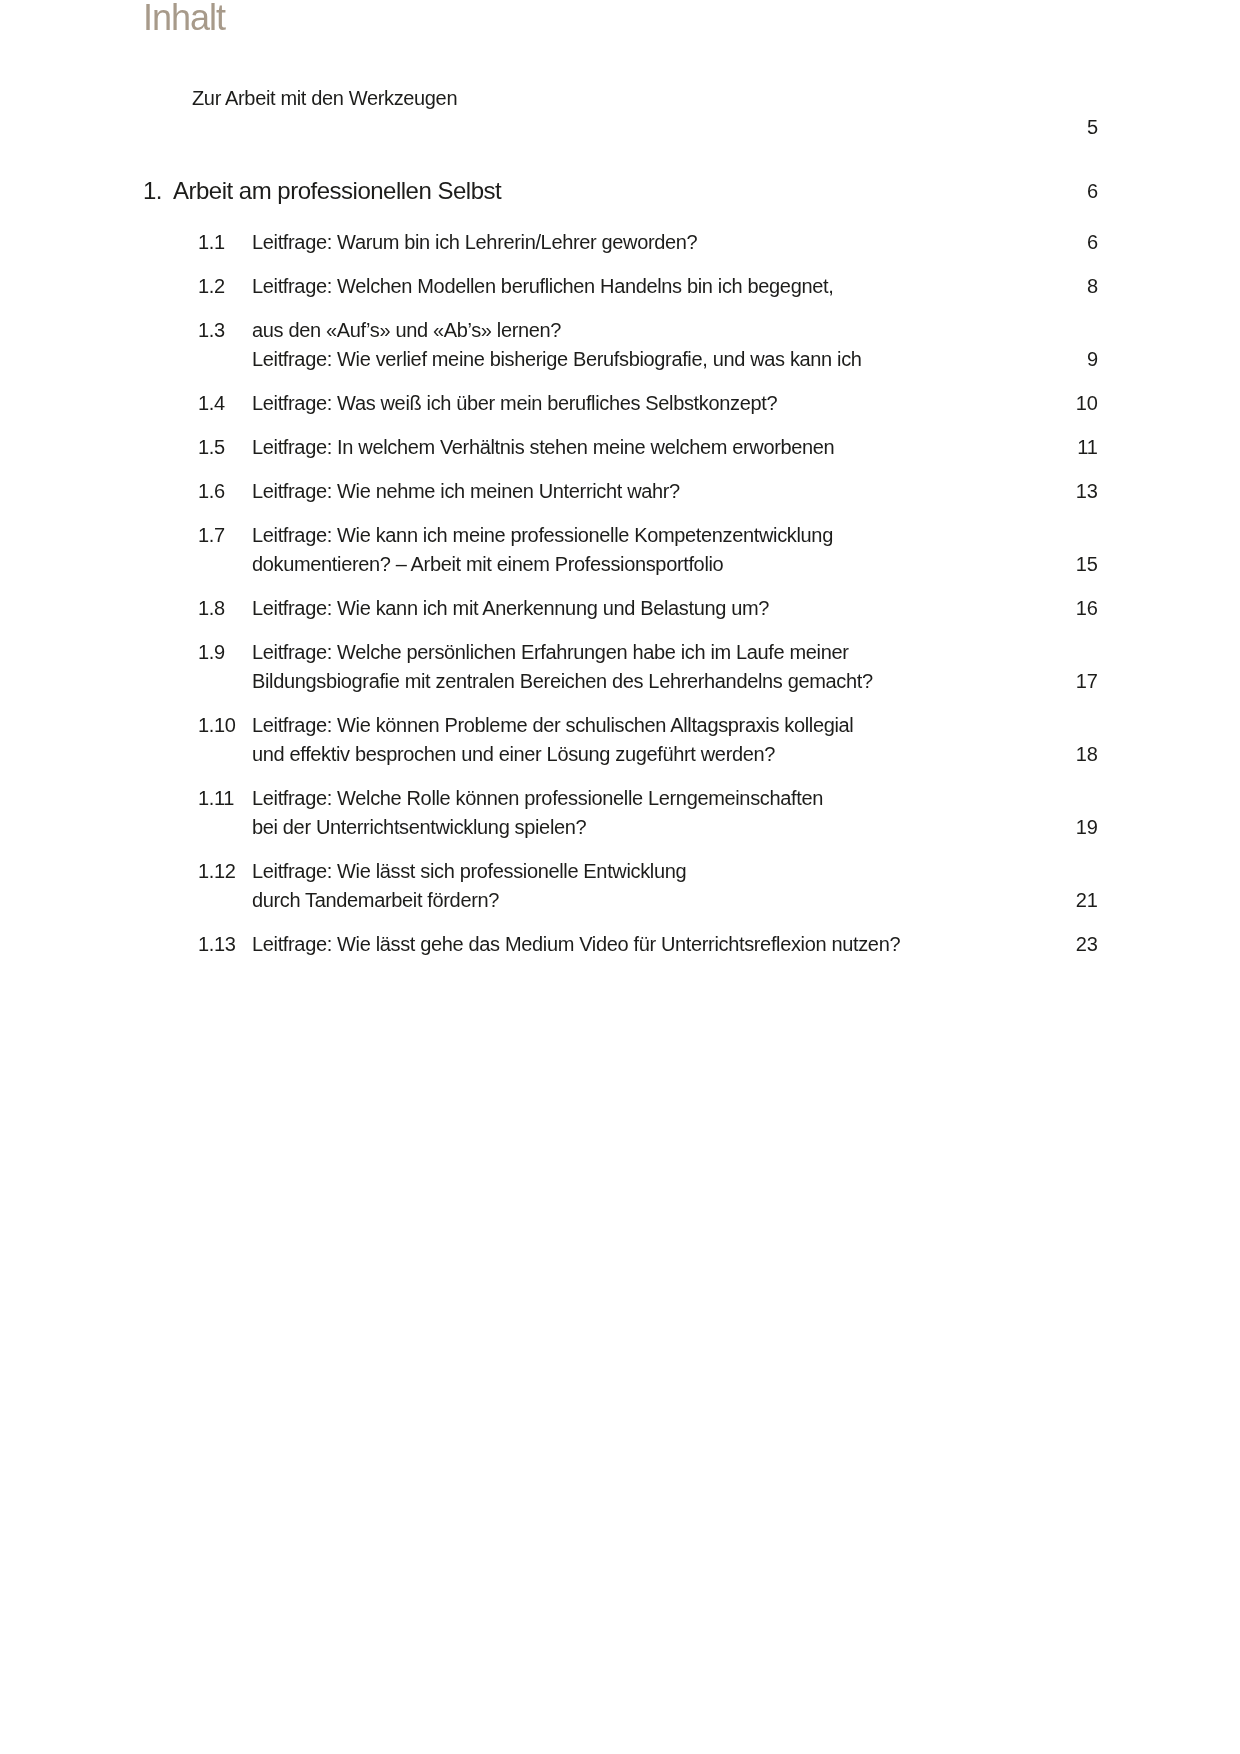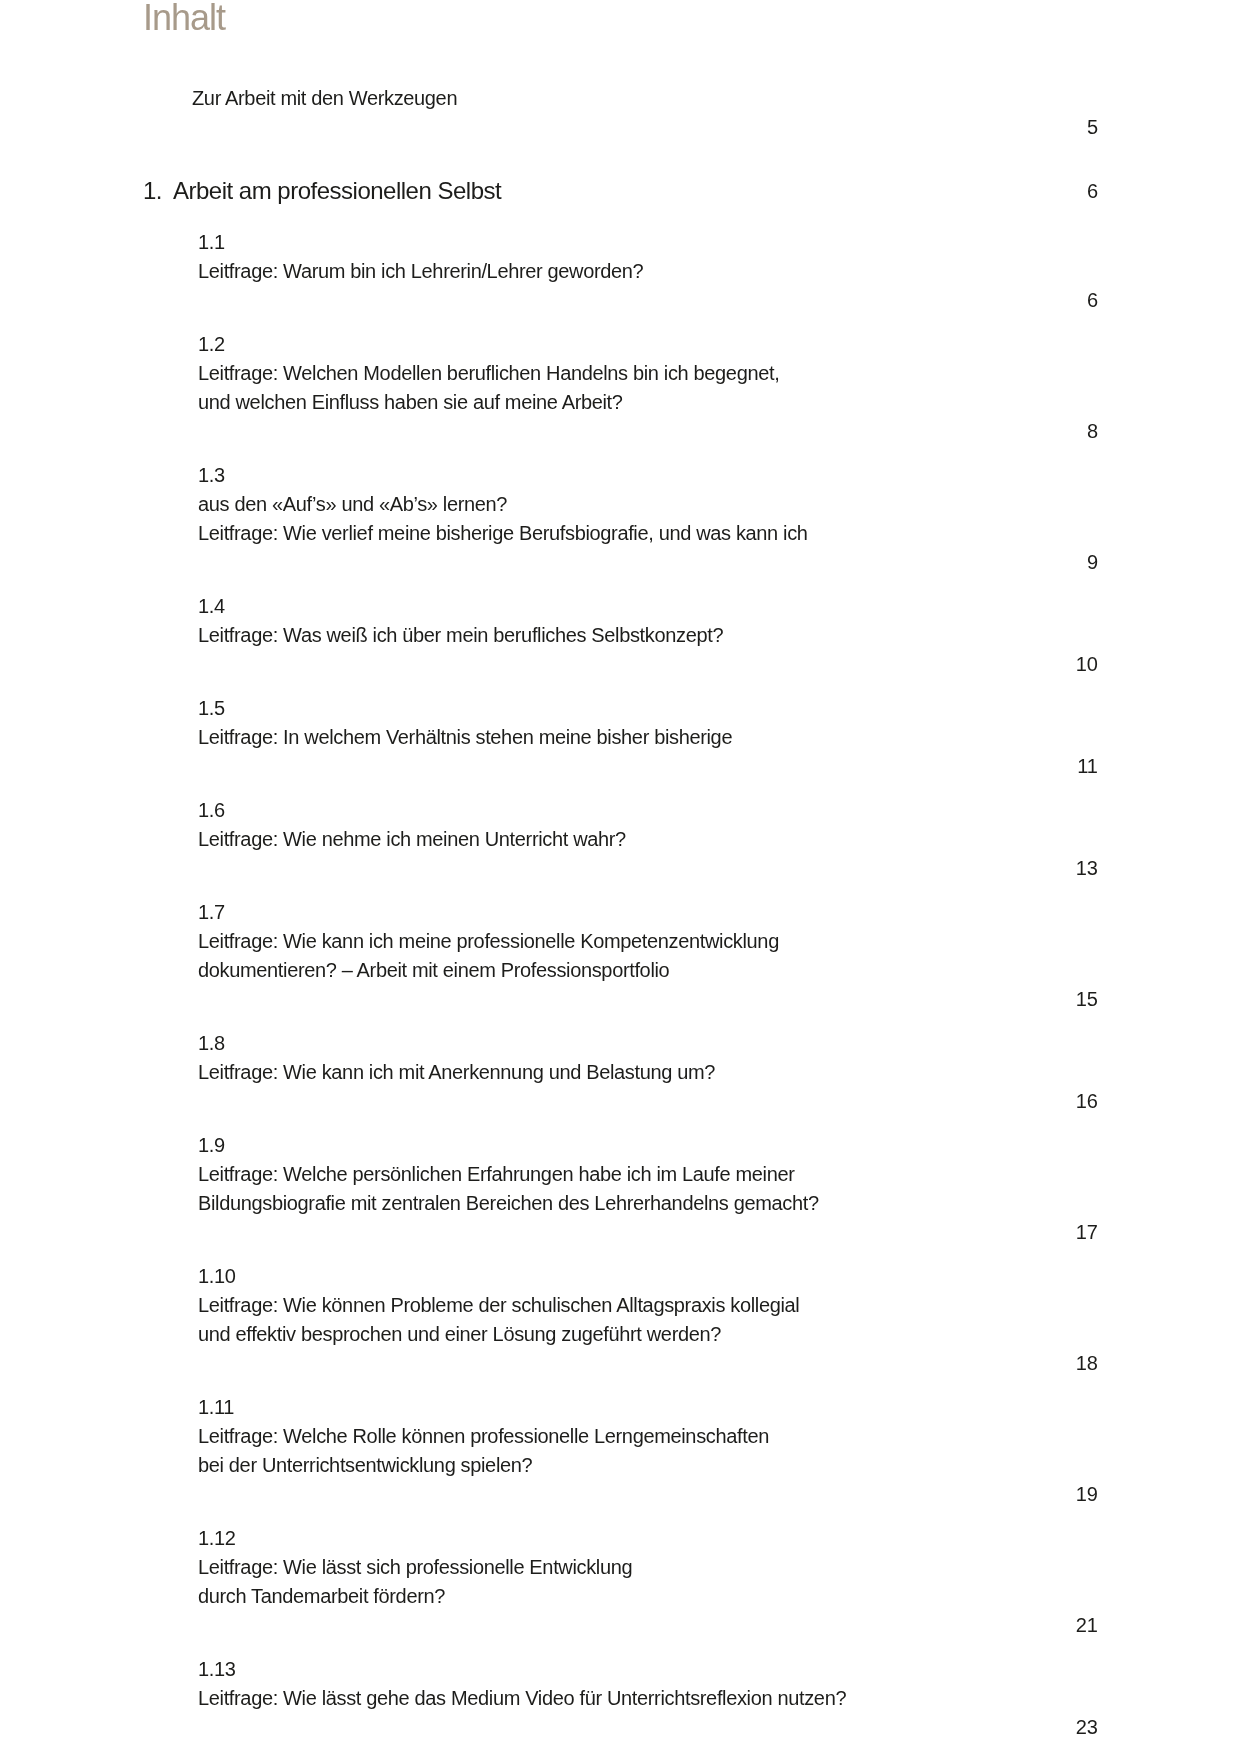--- a/index.html
+++ b/index.html
@@ -49,21 +49,20 @@
     line-height: 30px;
     letter-spacing: -0.5px;
     margin-bottom: 22px;
   }
   .chapter .num { width: 30px; flex-shrink: 0; }
   .item {
     padding-left: 55px;
     font-size: 20px;
     line-height: 29px;
     margin-bottom: 15px;
-    flex-direction: column;
   }
   .item .num {
     width: 54px;
     flex-shrink: 0;
     align-self: flex-start;
   }
 </style>
 </head>
 <body>
 
@@ -89,21 +88,20 @@
       <div class="text">
           <div>Leitfrage: Warum bin ich Lehrerin/Lehrer geworden?</div>
         </div>
       <div class="pagenum">6</div>
     </div>
 
     <div class="row item">
       <div class="num">1.2</div>
       <div class="text">
           <div>Leitfrage: Welchen Modellen beruflichen Handelns bin ich begegnet,</div>
-          <div>und welchen Einfluss haben sie auf meine Arbeit?</div>
         </div>
       <div class="pagenum">8</div>
     </div>
 
     <div class="row item">
       <div class="num">1.3</div>
       <div class="text">
           <div>aus den «Auf’s» und «Ab’s» lernen?</div>
           <div>Leitfrage: Wie verlief meine bisherige Berufsbiografie, und was kann ich</div>
         </div>
@@ -114,21 +112,21 @@
       <div class="num">1.4</div>
       <div class="text">
           <div>Leitfrage: Was weiß ich über mein berufliches Selbstkonzept?</div>
         </div>
       <div class="pagenum">10</div>
     </div>
 
     <div class="row item">
       <div class="num">1.5</div>
       <div class="text">
-          <div>Leitfrage: In welchem Verhältnis stehen meine bisher bisherige</div>
+          <div>Leitfrage: In welchem Verhältnis stehen meine welchem erworbenen</div>
         </div>
       <div class="pagenum">11</div>
     </div>
 
     <div class="row item">
       <div class="num">1.6</div>
       <div class="text">
           <div>Leitfrage: Wie nehme ich meinen Unterricht wahr?</div>
         </div>
       <div class="pagenum">13</div>

